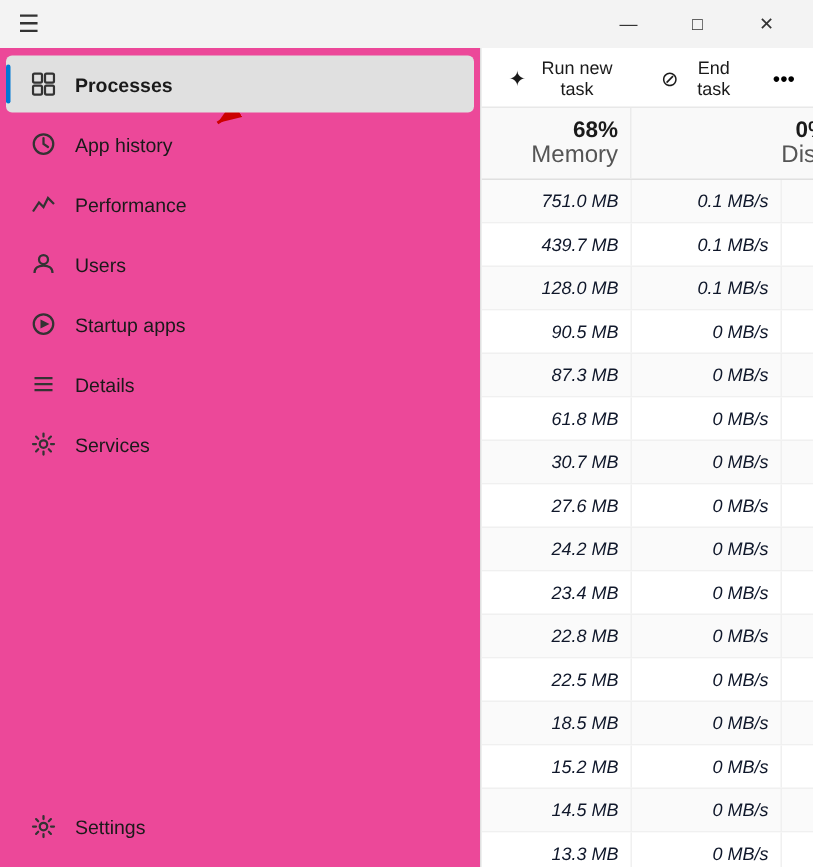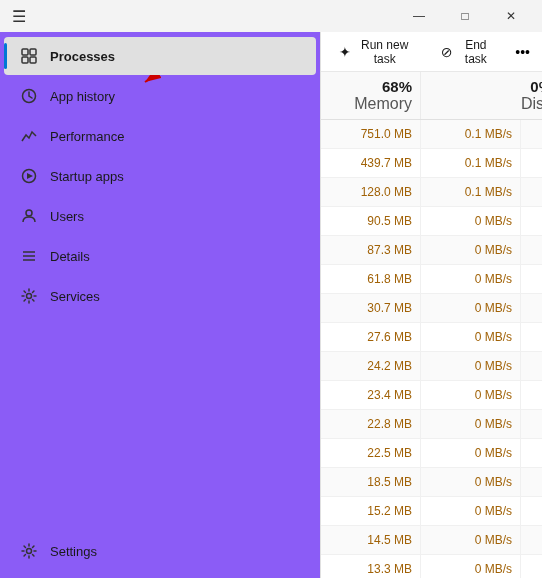--- a/index.html
+++ b/index.html
@@ -54,21 +54,21 @@
     
     .main-layout {
       display: flex;
       flex: 1;
       overflow: hidden;
     }
 
     
     .sidebar {
       width: 320px;
-      background: #8b5cf6;
+      background: #ec4899;
       display: flex;
       flex-direction: column;
       flex-shrink: 0;
       padding-top: 4px;
     }
     .sidebar-item {
       display: flex;
       align-items: center;
       gap: 12px;
       padding: 10px 16px;
@@ -203,22 +203,23 @@
       display: grid;
       grid-template-columns: 100px 100px 100px;
       border-bottom: 1px solid #f0f0f0;
     }
     .table-row:nth-child(odd) { background: #fafafa; }
     .table-row:nth-child(even) { background: white; }
     .table-cell {
       padding: 7px 8px;
       font-size: 12px;
       text-align: right;
-      color: #a16207;
+      color: #0f172a;
       border-right: 1px solid #f0f0f0;
+      font-style: italic;
     }
 
     
     .table-body::-webkit-scrollbar { width: 8px; }
     .table-body::-webkit-scrollbar-track { background: #f5f5f5; }
     .table-body::-webkit-scrollbar-thumb { background: #c0c0c0; border-radius: 4px; }
   </style>
 </head>
 <body>
 
@@ -275,35 +276,35 @@
         <svg width="16" height="16" viewBox="0 0 16 16" fill="none">
           <polyline points="1,13 5,7 8,10 11,4 15,8" stroke="#333" stroke-width="1.5" fill="none"></polyline>
         </svg>
       </span>
       <span class="sidebar-label">Performance</span>
     </div>
 
     <div class="sidebar-item">
       <span class="sidebar-icon">
         <svg width="16" height="16" viewBox="0 0 16 16" fill="none">
+          <circle cx="8" cy="5" r="3" stroke="#333" stroke-width="1.5"></circle>
+          <path d="M2 14 C2 10.5 5 9 8 9 C11 9 14 10.5 14 14" stroke="#333" stroke-width="1.5" fill="none"></path>
+        </svg>
+      </span>
+      <span class="sidebar-label">Users</span>
+    </div>
+
+    <div class="sidebar-item">
+      <span class="sidebar-icon">
+        <svg width="16" height="16" viewBox="0 0 16 16" fill="none">
           <circle cx="8" cy="8" r="6.5" stroke="#333" stroke-width="1.5"></circle>
           <polygon points="6,5 6,11 12,8" fill="#333"></polygon>
         </svg>
       </span>
       <span class="sidebar-label">Startup apps</span>
-    </div>
-
-    <div class="sidebar-item">
-      <span class="sidebar-icon">
-        <svg width="16" height="16" viewBox="0 0 16 16" fill="none">
-          <circle cx="8" cy="5" r="3" stroke="#333" stroke-width="1.5"></circle>
-          <path d="M2 14 C2 10.5 5 9 8 9 C11 9 14 10.5 14 14" stroke="#333" stroke-width="1.5" fill="none"></path>
-        </svg>
-      </span>
-      <span class="sidebar-label">Users</span>
     </div>
 
     <div class="sidebar-item">
       <span class="sidebar-icon">
         <svg width="16" height="16" viewBox="0 0 16 16" fill="none">
           <line x1="2" y1="4" x2="14" y2="4" stroke="#333" stroke-width="1.5"></line>
           <line x1="2" y1="8" x2="14" y2="8" stroke="#333" stroke-width="1.5"></line>
           <line x1="2" y1="12" x2="14" y2="12" stroke="#333" stroke-width="1.5"></line>
         </svg>
       </span>

